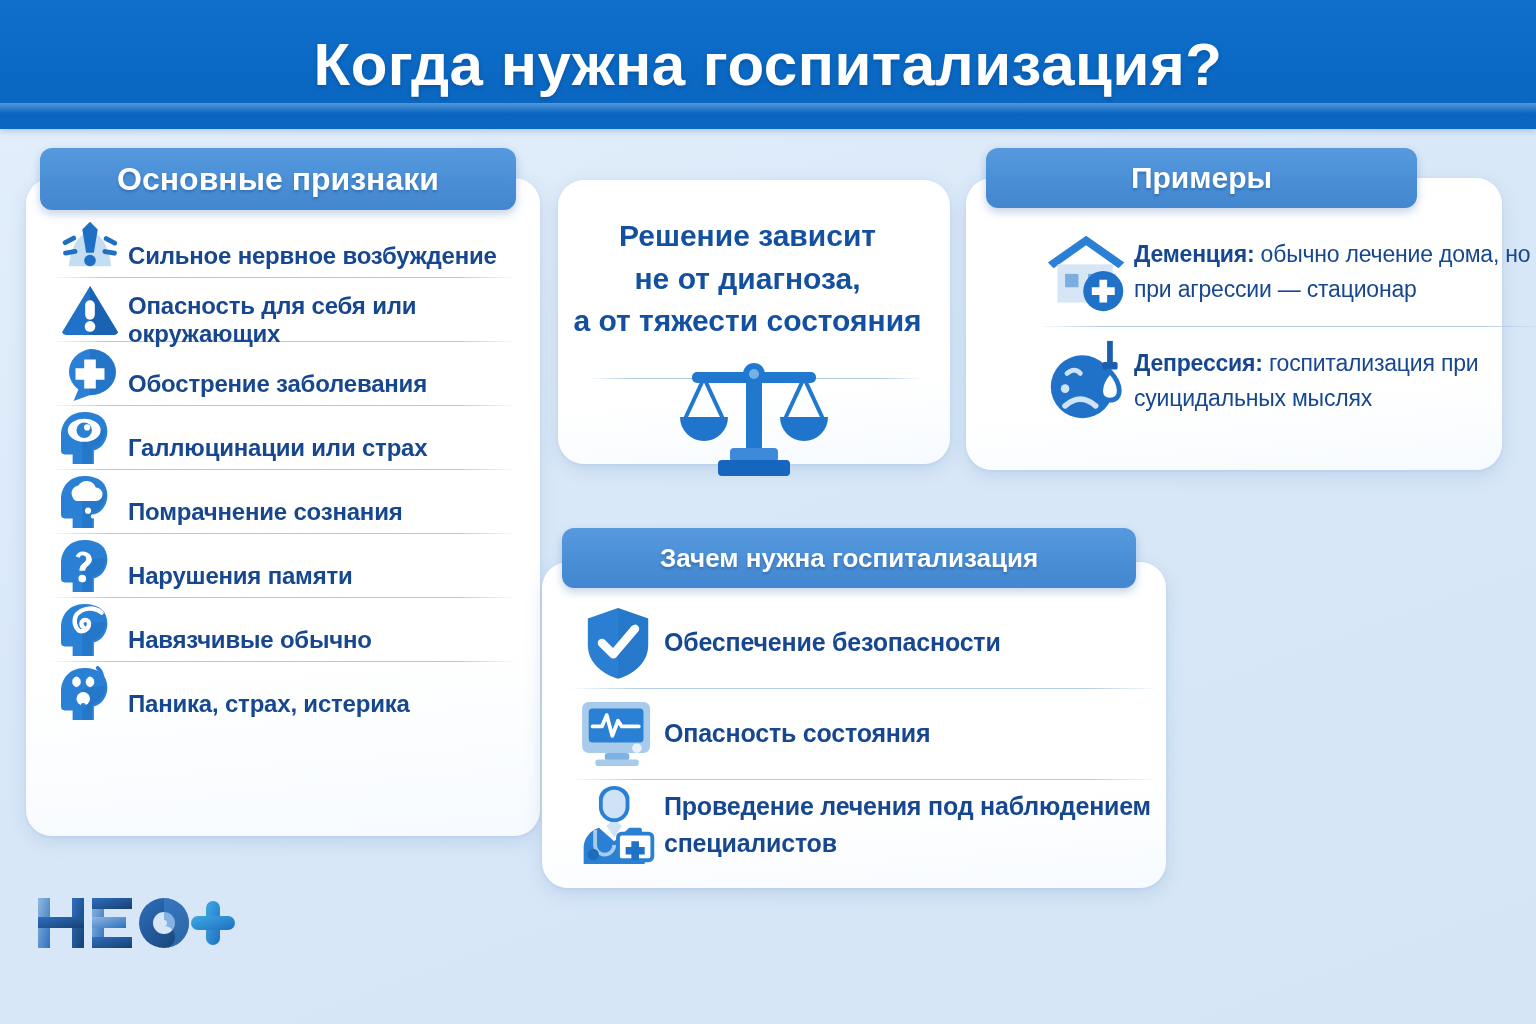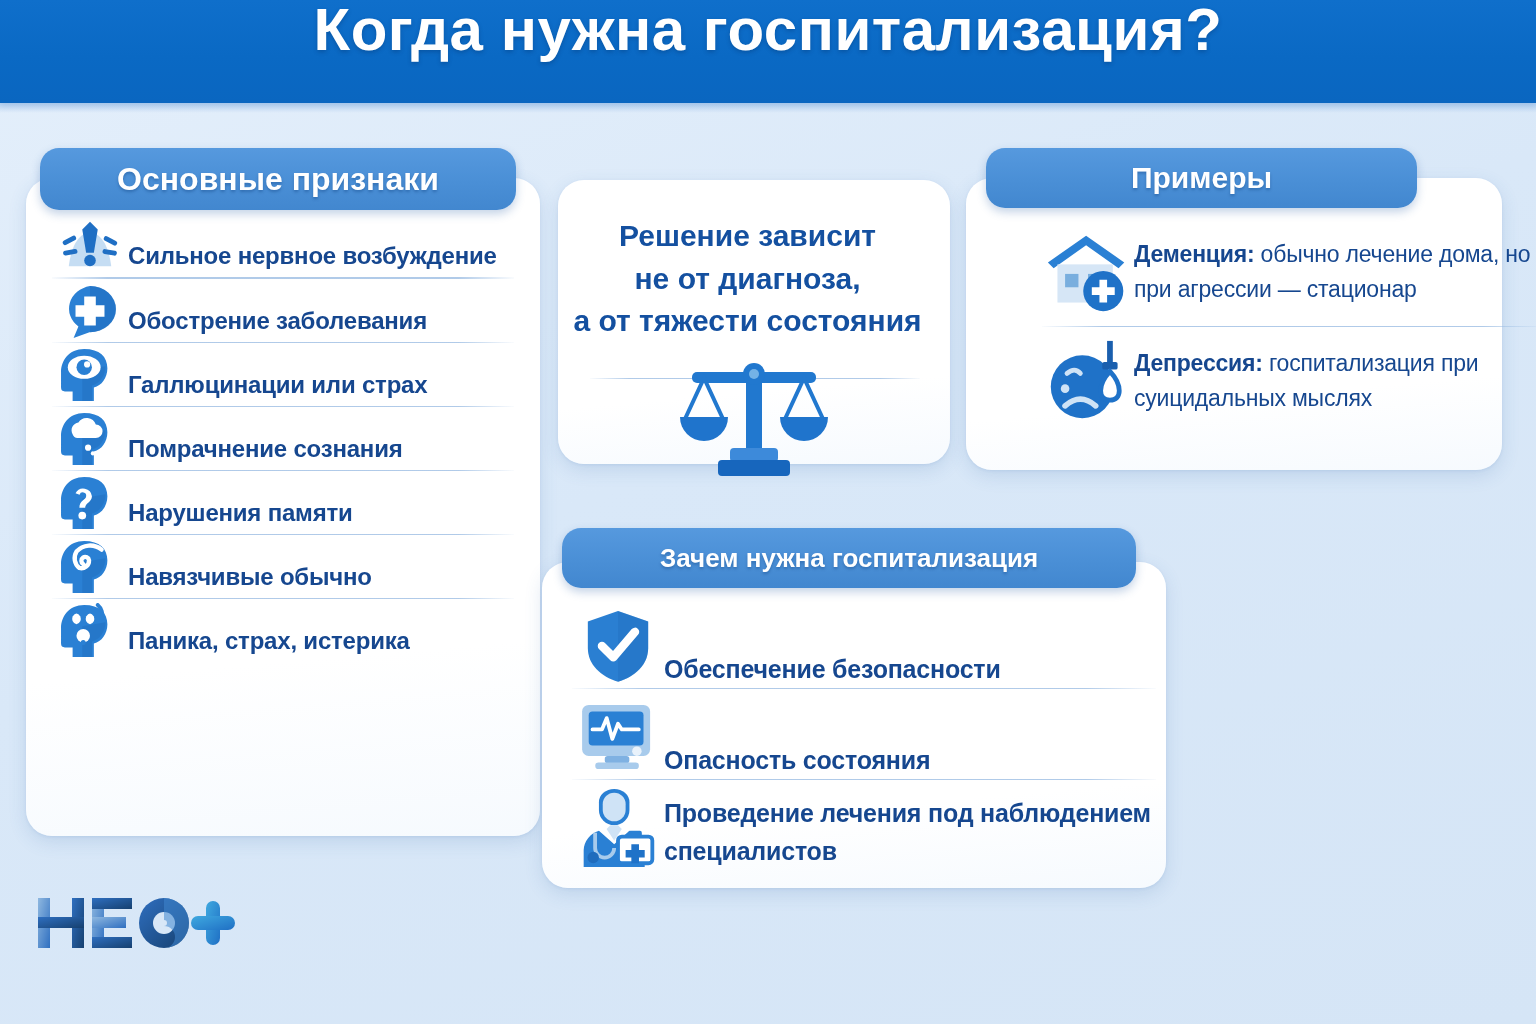--- a/index.html
+++ b/index.html
@@ -6,23 +6,23 @@
   html,body{margin:0;padding:0;}
   body{
     width:1536px;height:1024px;overflow:hidden;
     font-family:"Liberation Sans","DejaVu Sans",sans-serif;
     background:linear-gradient(160deg,#e4effb 0%,#d9e8f8 45%,#d5e5f6 100%);
     position:relative;
   }
 
   
   .topbar{
-    position:absolute;left:0;top:0;width:1536px;height:103px;
+    position:absolute;left:0;top:0;width:1536px;height:129px;
     background:linear-gradient(180deg,#0f6fcb 0%,#0a69c4 55%,#0a66c0 100%);
-    display:flex;align-items:flex-start;justify-content:center;
+    display:flex;align-items:center;justify-content:center;
     box-shadow:0 2px 6px rgba(10,80,160,.25);
   }
   .topbar h1{
     margin:0;color:#ffffff;font-size:60px;font-weight:bold;
     letter-spacing:.5px;line-height:1;
     text-shadow:0 2px 4px rgba(0,40,90,.30);
     font-family:"Liberation Sans","DejaVu Sans",sans-serif;
   }
   .topglow{
     position:absolute;left:0;top:103px;width:1536px;height:10px;
@@ -31,21 +31,21 @@
 
   
   .card{
     position:absolute;background:linear-gradient(175deg,#ffffff 0%,#ffffff 72%,#f6fafe 100%);
     border-radius:26px;
     box-shadow:0 6px 18px rgba(60,110,175,.16), 0 1px 3px rgba(60,110,175,.10);
   }
   .tab{
     position:absolute;
     background:linear-gradient(180deg,#5699de 0%,#4a8fd6 55%,#4287cf 100%);
-    border-radius:19px;
+    border-radius:12px;
     display:flex;align-items:center;justify-content:center;
     box-shadow:0 4px 10px rgba(40,95,165,.28);
     z-index:5;
   }
   .tab span{
     color:#fff;font-weight:bold;line-height:1;
     text-shadow:0 2px 3px rgba(10,55,115,.35);
     font-family:"Liberation Sans","DejaVu Sans",sans-serif;
   }
 
@@ -90,21 +90,21 @@
   #right-rows .row{height:108px;align-items:center;}
   #right-rows .ic{width:92px;height:92px;}
   #right-rows .tx{font-size:23px;line-height:1.52;font-weight:normal;color:#16478f;}
   #right-rows .tx b{font-weight:bold;}
 
   
   #bot-card{left:542px;top:562px;width:624px;height:326px;}
   #bot-tab{left:562px;top:528px;width:574px;height:60px;}
   #bot-tab span{font-size:26px;}
   #bot-rows{left:572px;top:598px;width:584px;}
-  #bot-rows .row{height:90px;align-items:flex-end;}
+  #bot-rows .row{height:90px;}
   #bot-rows .ic{width:92px;height:84px;}
   #bot-rows .tx{font-size:25px;line-height:1.5;}
 
   
   #logo{position:absolute;left:36px;top:892px;width:200px;height:62px;}
 </style>
 </head>
 <body>
 
 <div class="topbar">
@@ -125,20 +125,31 @@
       <circle cx="32" cy="44" r="6" fill="#1f6fc4"></circle>
       <rect x="3" y="21" width="15" height="5" rx="2.5" fill="#1f6fc4" transform="rotate(-28 10 23)"></rect>
       <rect x="4" y="33" width="15" height="5" rx="2.5" fill="#1f6fc4" transform="rotate(-10 11 35)"></rect>
       <rect x="46" y="21" width="15" height="5" rx="2.5" fill="#1f6fc4" transform="rotate(28 53 23)"></rect>
       <rect x="45" y="33" width="15" height="5" rx="2.5" fill="#1f6fc4" transform="rotate(10 52 35)"></rect>
     </svg>
       </div>
       <div class="tx">Сильное нервное возбуждение</div>
     </div>
     <div class="sep"></div>
+    <div class="row">
+      <div class="ic">
+        <svg viewBox="0 0 62 56" width="60" height="54">
+      <path d="M31 3 L60 51 a5 5 0 0 1 -4 3 H6 a5 5 0 0 1 -4 -3 Z" fill="#1f72c8"></path>
+      <path d="M31 3 L60 51 a5 5 0 0 1 -4 3 H31 Z" fill="#1a63b3"></path>
+      <rect x="26" y="18" width="10" height="20" rx="5" fill="#fff"></rect>
+      <circle cx="31" cy="45" r="5.5" fill="#fff"></circle>
+    </svg>
+      </div>
+      <div class="tx">Опасность для себя или окружающих</div>
+    </div>
     <div class="sep"></div>
     <div class="row">
       <div class="ic">
         <svg viewBox="0 0 62 58" width="60" height="56">
       <path d="M31 3 a27 24 0 1 1 -.5 48 L14 57 L19 45 A27 24 0 0 1 31 3 Z" fill="#2a80d4"></path>
       <path d="M31 3 a27 24 0 0 1 0 48 Z" fill="#1f6cbd" opacity=".55"></path>
       <path d="M25 14 h12 v9 h9 v12 h-9 v9 h-12 v-9 h-9 v-12 h9 Z" fill="#fff"></path>
     </svg>
       </div>
       <div class="tx">Обострение заболевания</div>

